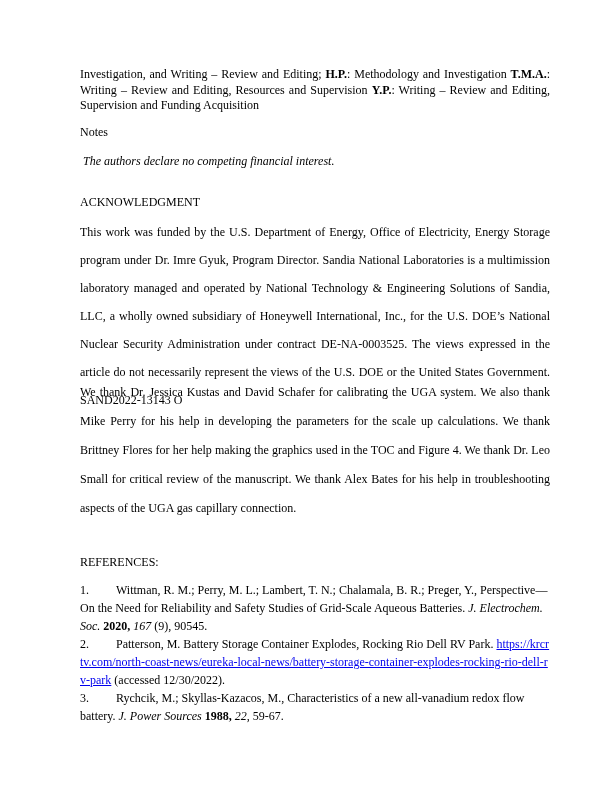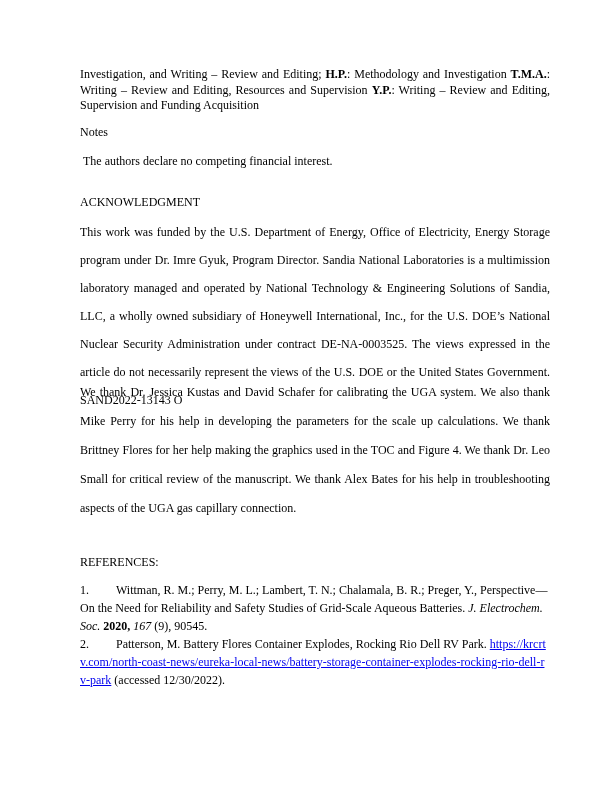--- a/index.html
+++ b/index.html
@@ -17,21 +17,21 @@
     position: absolute;
     left: 80px;
     width: 470px;
     line-height: 15.5px;
   }
   .b { font-weight: bold; }
   .i { font-style: italic; }
   .justify { text-align: justify; }
   #contrib      { top: 67px; }
   #notes-head   { top: 125px; font-weight: normal; }
-  #notes-body   { top: 154px; padding-left: 3px; }
+  #notes-body   { top: 154px; padding-left: 3px; font-style: italic; }
   #ack-head     { top: 195px; }
   #ack-p1       { top: 218px; line-height: 28px; }
   #ack-p2       { top: 378px; line-height: 29px; }
   #ref-head     { top: 555px; }
   #ref-list     { top: 581px; line-height: 18px; }
   .ref-item     { margin: 0; }
   .ref-num      { display: inline-block; width: 36px; }
   a.link {
     color: var(--link-color, #0000EE);
     text-decoration: underline;
@@ -60,16 +60,17 @@
 <div id="ack-head" class="block">ACKNOWLEDGMENT</div>
 
 <div id="ack-p1" class="block justify">This work was funded by the U.S. Department of Energy, Office of Electricity, Energy Storage program under Dr. Imre Gyuk, Program Director. Sandia National Laboratories is a multimission laboratory managed and operated by National Technology &amp; Engineering Solutions of Sandia, LLC, a wholly owned subsidiary of Honeywell International, Inc., for the U.S. DOE’s National Nuclear Security Administration under contract DE-NA-0003525. The views expressed in the article do not necessarily represent the views of the U.S. DOE or the United States Government. SAND2022-13143 O</div>
 
 <div id="ack-p2" class="block justify">We thank Dr. Jessica Kustas and David Schafer for calibrating the UGA system. We also thank Mike Perry for his help in developing the parameters for the scale up calculations. We thank Brittney Flores for her help making the graphics used in the TOC and Figure 4. We thank Dr. Leo Small for critical review of the manuscript. We thank Alex Bates for his help in troubleshooting aspects of the UGA gas capillary connection.</div>
 
 <div id="ref-head" class="block">REFERENCES:</div>
 
 <div id="ref-list" class="block">
     <div class="ref-item"><span class="ref-num">1.</span><span><span>Wittman, R. M.; Perry, M. L.; Lambert, T. N.; Chalamala, B. R.; Preger, Y., Perspective—On the Need for Reliability and Safety Studies of Grid-Scale Aqueous Batteries. </span><span class="i">J. Electrochem. Soc.</span><span> </span><span class="b">2020,</span><span> </span><span class="i">167</span><span> (9), 90545.</span></span></div>
-    <div class="ref-item"><span class="ref-num">2.</span><span><span>Patterson, M. Battery Flores Container Explodes, Rocking Rio Dell RV Park. </span><a href="#" class="link">https://krcrtv.com/north-coast-news/eureka-local-news/battery-storage-container-explodes-rocking-rio-dell-rv-park</a><span> (accessed 12/30/2022).</span></span></div>
+    <div class="ref-item"><span class="ref-num">2.</span><span><span>Patterson, M. Battery Storage Container Explodes, Rocking Rio Dell RV Park. </span><a href="#" class="link">https://krcrtv.com/north-coast-news/eureka-local-news/battery-storage-container-explodes-rocking-rio-dell-rv-park</a><span> (accessed 12/30/2022).</span></span></div>
+    <div class="ref-item"><span class="ref-num">3.</span><span><span>Rychcik, M.; Skyllas-Kazacos, M., Characteristics of a new all-vanadium redox flow battery. </span><span class="i">J. Power Sources</span><span> </span><span class="b">1988,</span><span> </span><span class="i">22</span><span>, 59-67.</span></span></div>
   </div>
 
 <div id="page-num">13</div>
 
 </body></html>

